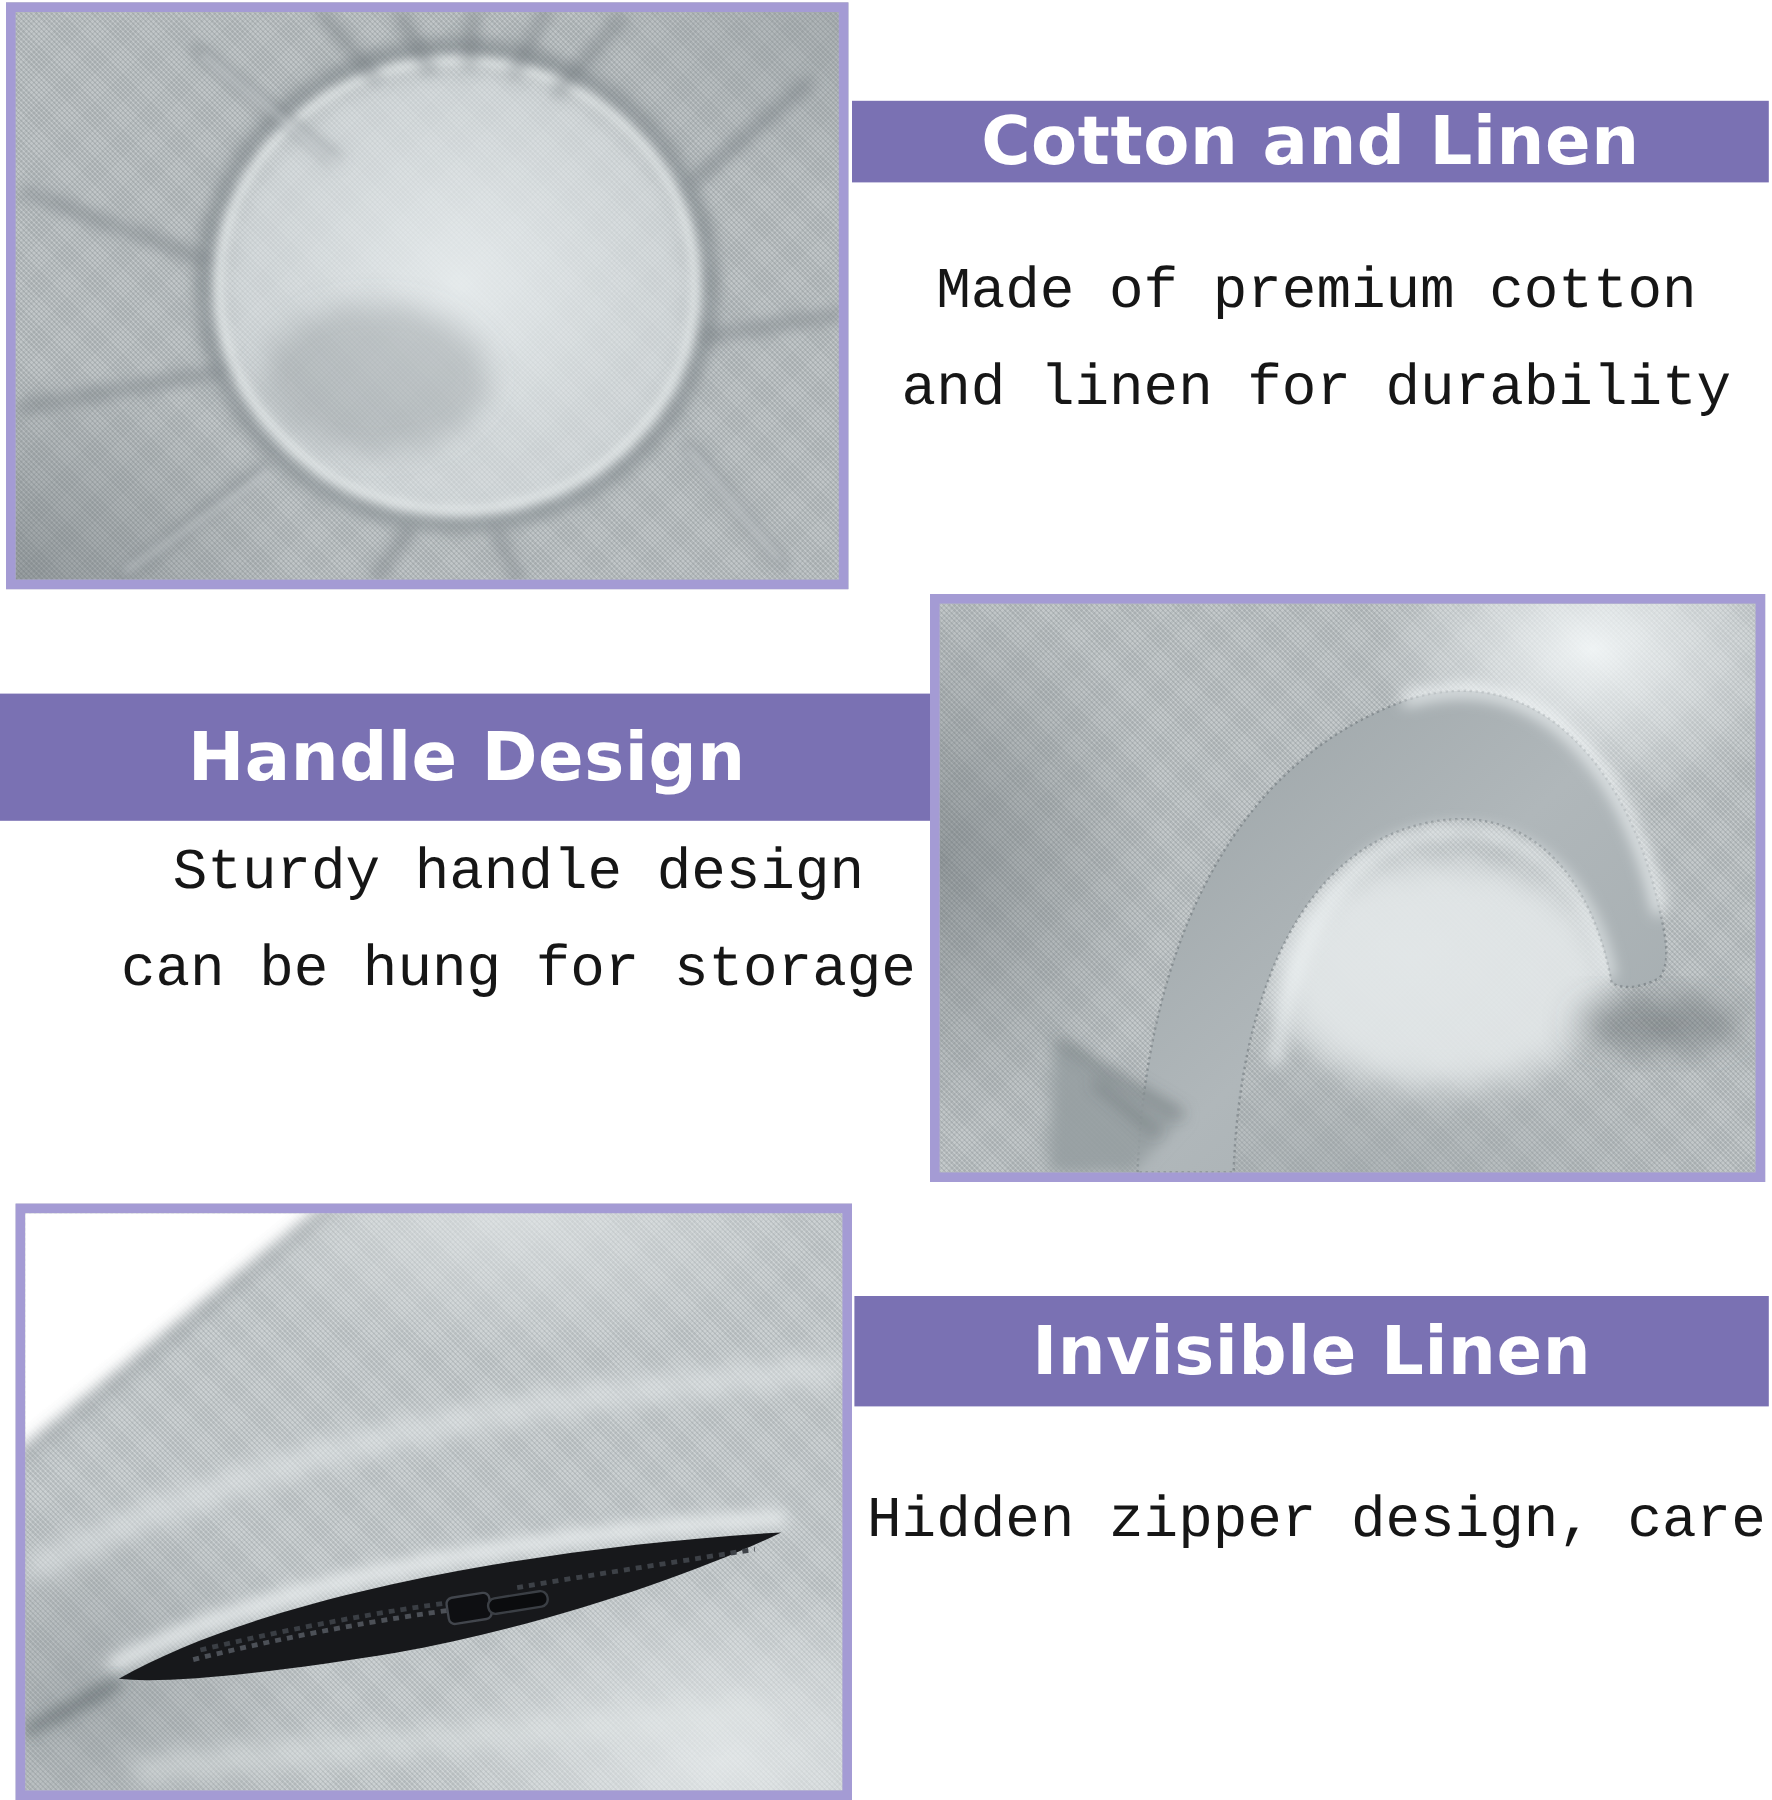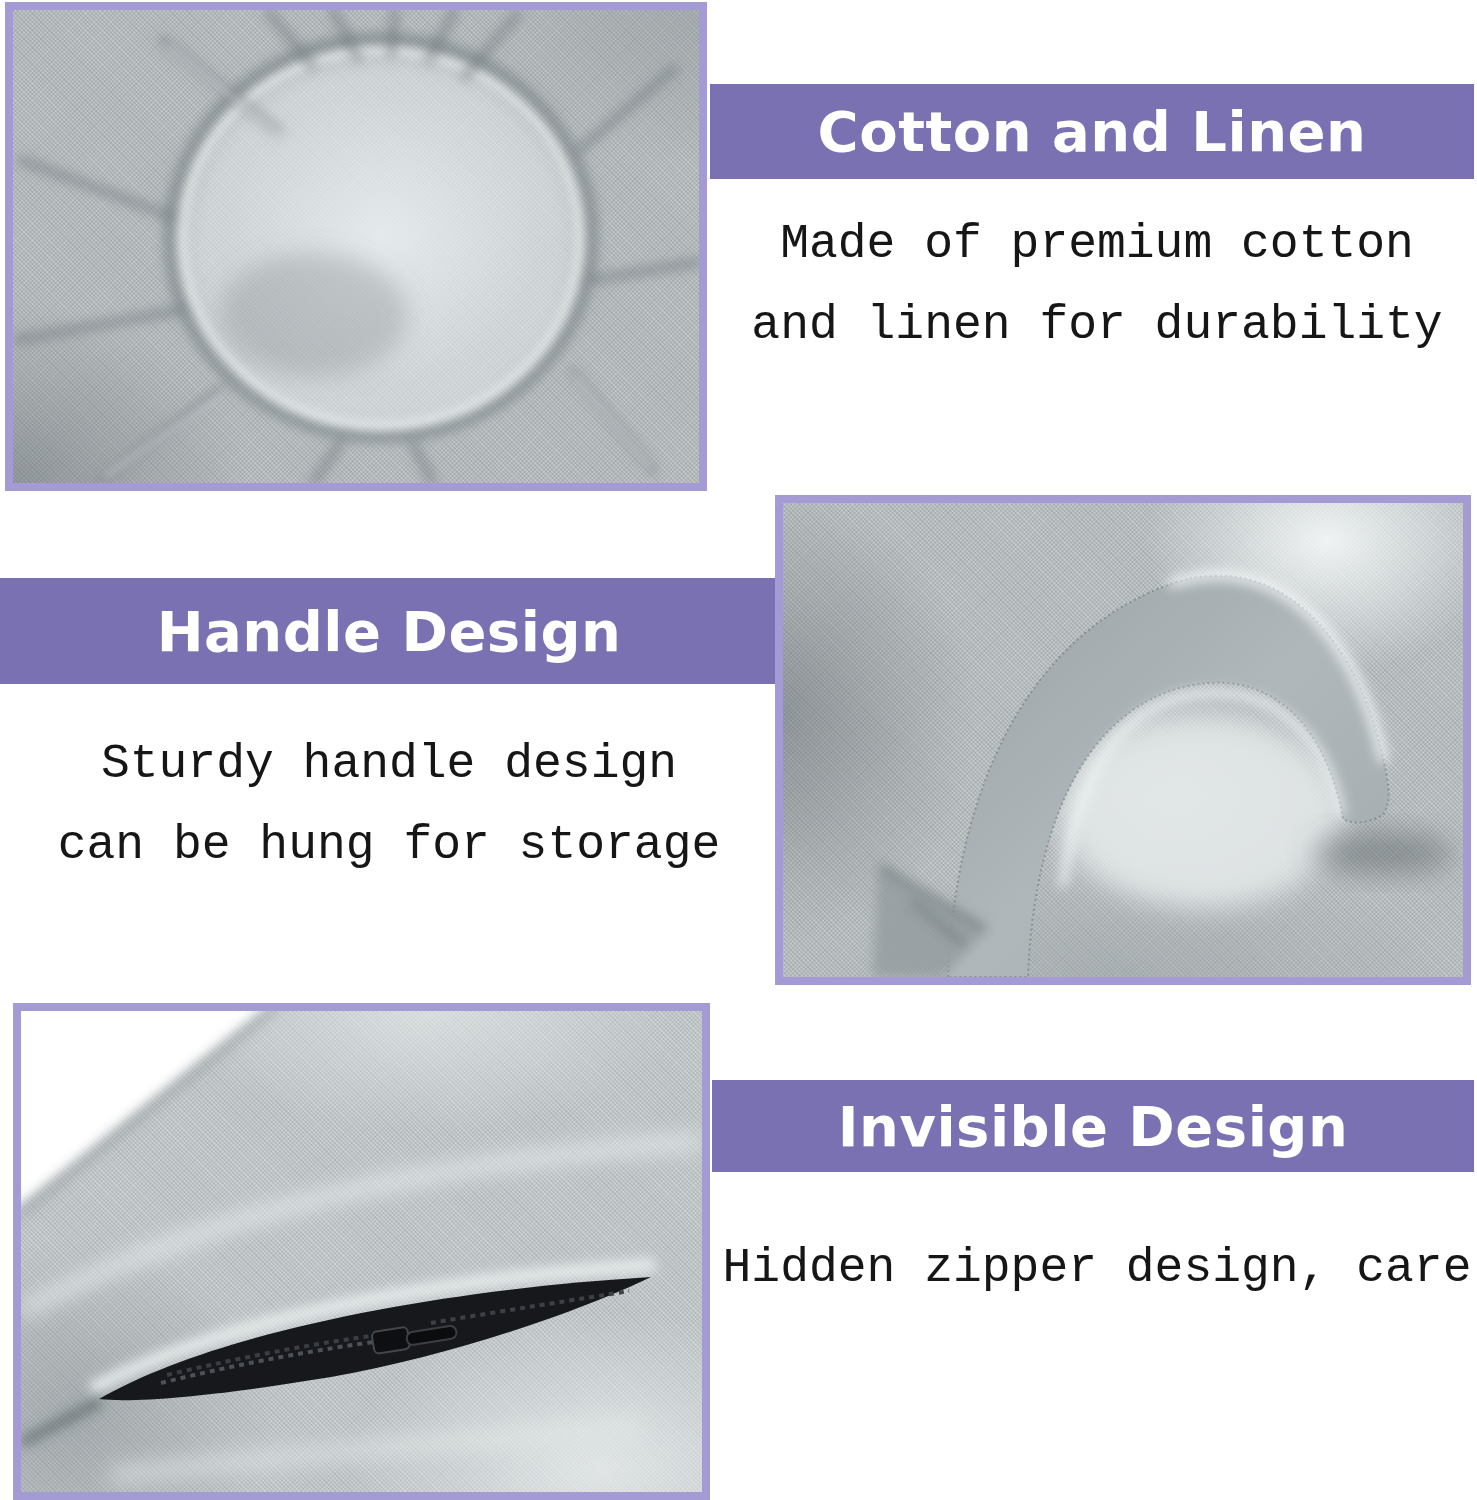--- a/index.html
+++ b/index.html
@@ -64,33 +64,33 @@
   .banner{
     position:absolute;
     background:var(--banner);
     display:flex;align-items:center;justify-content:center;
   }
   .banner .title{
     color:var(--banner_text);
     font-size:56px;font-weight:700;letter-spacing:.5px;
     white-space:nowrap;
   }
-  .banner1{left:710px;top:84px;width:764px;height:95px;}
+  .banner1{left:710px;top:84px;width:764px;height:68px;}
   .banner2{left:0px;top:578px;width:778px;height:106px;}
   .banner3{left:712px;top:1080px;width:762px;height:92px;}
   
   .para{
     position:absolute;
     color:var(--body_text);
     font-size:48px;line-height:81px;
     text-align:center;
   }
   .para .line{display:block;white-space:nowrap;font-family:Liberation Mono, monospace;}
   .para1{left:717px;top:204px;width:760px;}
-  .para2{left:0px;top:724px;width:778px;}
+  .para2{left:0px;top:688px;width:778px;padding-left:43px;}
   .para3{left:717px;top:1228px;width:760px;}
 </style>
 </head>
 <body>
 
 <div class="canvas">
 
   <figure class="photo photo1 linen">
     <svg viewBox="0 0 686 473" preserveAspectRatio="none">
       <defs>
@@ -232,20 +232,20 @@
         <rect x="386" y="324" width="50" height="13" rx="6" fill="#0b0c0e" stroke="#3b3f45" stroke-width="2"></rect>
       </g>
 
       <path d="M80,390 L0,432" stroke="rgba(70,78,82,.55)" stroke-width="10" filter="url(#zb6)" fill="none"></path>
 
       <path d="M90,465 C300,440 480,428 620,415" stroke="rgba(226,231,232,.6)" stroke-width="18" filter="url(#zb10)" fill="none"></path>
     </svg>
   </figure>
 
   <div class="banner banner3">
-    <span class="title">Invisible Design</span>
+    <span class="title">Invisible Linen</span>
   </div>
 
   <div class="para para3">
     <span class="line">Hidden zipper design, care</span>
   </div>
 
 </div>
 
 </body></html>

